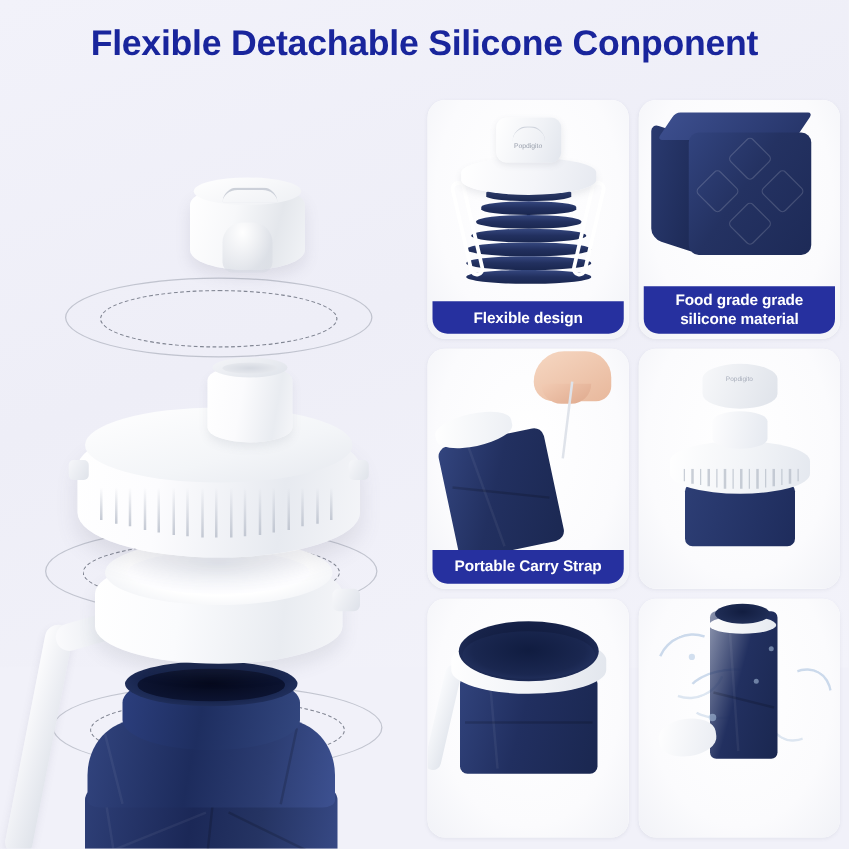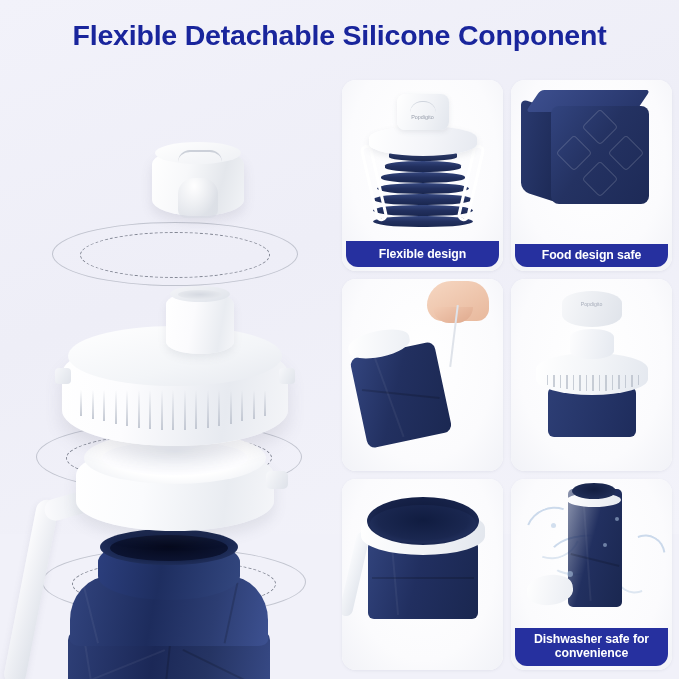--- a/index.html
+++ b/index.html
@@ -601,34 +601,36 @@
         <div id="block-side"></div>
         <div id="block-top"></div>
         <div id="block-face">
           <div class="emboss" style="left:36px; top:8px;"></div>
           <div class="emboss" style="left:10px; top:34px;"></div>
           <div class="emboss" style="left:62px; top:34px;"></div>
           <div class="emboss" style="left:36px; top:60px;"></div>
         </div>
       </div>
       <div class="caption two-line">
-        <div>Food design safe</div>
+        <div>Food grade grade</div>
+        <div>silicone material</div>
       </div>
     </div>
 
     <div class="feature-card">
       <div class="card-photo">
         <div id="hand"></div>
         <div id="strap-line"></div>
         <div id="tilted-bottle">
           <div class="facet" style="left:30px; top:4px; width:2px; height:84px; transform:rotate(-8deg);"></div>
           <div class="facet dark" style="left:4px; top:44px; width:78px; height:2px; transform:rotate(18deg);"></div>
         </div>
         <div id="tilted-cap"></div>
       </div>
+      <div class="caption">Portable Carry Strap</div>
     </div>
 
     <div class="feature-card">
       <div class="card-photo">
         <div id="lp-body"></div>
         <div id="lp-lid">
           <div id="lp-lid-ridges">
               <i style="left: 3px; height: 10px;"></i>
               <i style="left: 9.5px; height: 11.3351px;"></i>
               <i style="left: 16px; height: 12.6033px;"></i>
@@ -676,20 +678,16 @@
           <div class="facet dark" style="left:2px; top:70px; width:50px; height:2px; transform:rotate(14deg);"></div>
         </div>
         <div id="dw-bottle-collar"></div>
         <div id="dw-bottle-neck"></div>
         <div class="droplet" style="left:40px; top:44px; width:5px; height:5px;"></div>
         <div class="droplet" style="left:92px; top:64px; width:4px; height:4px;"></div>
         <div class="droplet" style="left:56px; top:92px; width:6px; height:6px;"></div>
         <div class="droplet" style="left:104px; top:38px; width:4px; height:4px;"></div>
         <div id="dw-cap"></div>
       </div>
-      <div class="caption two-line">
-        <div>Dishwasher safe for</div>
-        <div>convenience</div>
-      </div>
     </div>
 
   </div>
 </div>
 
 </body></html>

